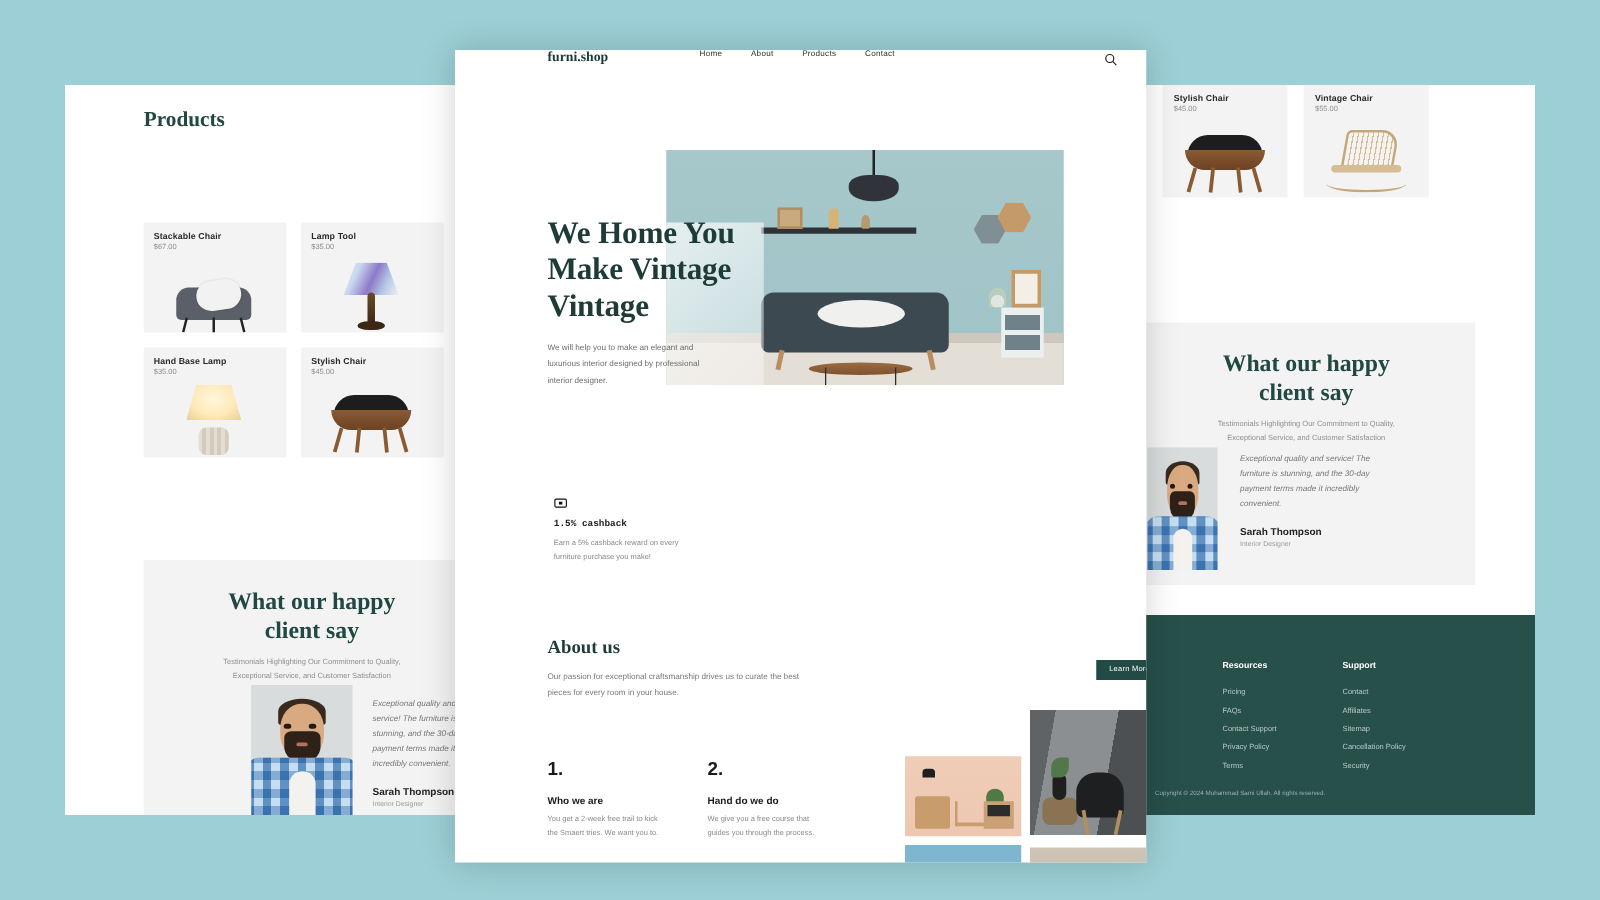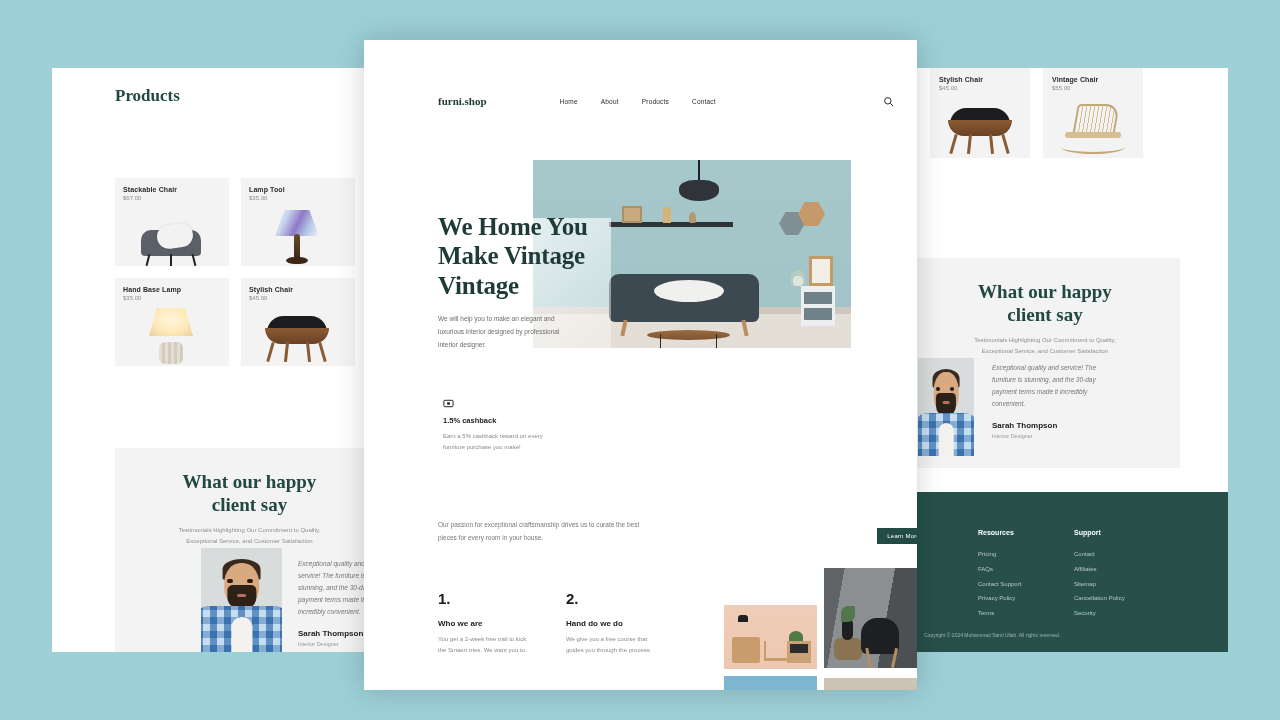--- a/index.html
+++ b/index.html
@@ -103,21 +103,21 @@
   .portrait .shirt { position:absolute; left:-6%; bottom:0; width:112%; height:44%;
      background:
        repeating-linear-gradient(90deg, rgba(30,90,160,.55) 0 7px, rgba(255,255,255,.25) 7px 14px),
        repeating-linear-gradient(0deg, rgba(30,90,160,.5) 0 7px, rgba(255,255,255,.22) 7px 14px),
        #9dc6e8;
      border-radius:12px 12px 0 0; }
   .portrait .tee { position:absolute; left:50%; bottom:0; width:26%; height:34%;
      transform:translateX(-50%); background:#f3f2ee; border-radius:10px 10px 0 0; z-index:3;}
 
   
-  .navbar { display:flex; align-items:center; height:42px; padding:0 22px 0 74px;margin-top:40px; }
+  .navbar { display:flex; height:42px; padding:0 22px 0 74px; }
   .brand { font-family:"Liberation Serif", serif; font-size:11px; font-weight:bold; color:#1c3a36; }
   .navlinks { display:flex; gap:23px; margin-left:73px; }
   .navlinks a { font-size:6.5px; color:#2c2c2c; text-decoration:none; letter-spacing:.2px;}
   .searchbtn { margin-left:auto; width:14px; height:14px; display:flex; align-items:center; justify-content:center;}
 
   .hero { position:relative; height:232px; }
   .hero-img {
     position:absolute; left:169px; top:38px; width:318px; height:188px;
     background:
       
@@ -170,21 +170,21 @@
   .deal-col { width:100px; }
   .deal-col.c2 { margin-left:5px; width:110px; }
   .deal-col.c3 { margin-left:10px; width:110px; }
   .deals-head {
     font-family:"Liberation Serif", serif; font-weight:bold; color:#1e3b37;
     font-size:14.5px; line-height:1.22;
   }
   .deals-head .fire { font-family:"DejaVu Sans", sans-serif; font-size:12px; }
   .deals-sub { font-size:6px; color:#8a8a8a; line-height:1.85; margin-top:10px; width:92px;}
   .deal-icon { width:12px; height:12px; color:#111; }
-  .deal-title { font-size:7.5px; font-weight:bold; color:#1d1d1d; margin-top:9px; }
+  .deal-title { font-size:7.5px; font-weight:bold; color:#1d1d1d; margin-top:9px;font-family:Liberation Mono, monospace; }
   .deal-body { font-size:6px; color:#8a8a8a; line-height:1.9; margin-top:6px; }
 
   .about { position:absolute; left:74px; top:470px; width:420px; }
   .about-h {
     font-family:"Liberation Serif", serif; font-weight:bold; color:#1e3b37; font-size:15px;
   }
   .about-p { font-size:6.5px; color:#787878; line-height:2; margin-top:8px; width:212px;}
   .learn-btn {
     position:absolute; right:-72px; top:18px; background:#234b45; color:#fff;
     font-size:6px; padding:5px 10px; border:none; cursor:pointer; letter-spacing:.2px;
@@ -478,20 +478,21 @@
           <rect x="9" y="9.5" width="6" height="5" fill="#111" stroke="none"></rect>
         </svg>
       </div>
       <div class="deal-title">1.5% cashback</div>
       <div class="deal-body">Earn a 5% cashback reward on every furniture purchase you make!</div>
     </div>
 
   </div>
 
   <div class="about">
+    <div class="about-h">About us</div>
     <div class="about-p">Our passion for exceptional craftsmanship drives us to curate the best pieces for every room in your house.</div>
     <button class="learn-btn">Learn More</button>
 
     <div class="steps">
       <div class="step">
         <div class="step-num">1.</div>
         <div class="step-title">Who we are</div>
         <div class="step-body">You get a 2-week free trail to kick the Smaert tries. We want you to.</div>
       </div>
       <div class="step">

